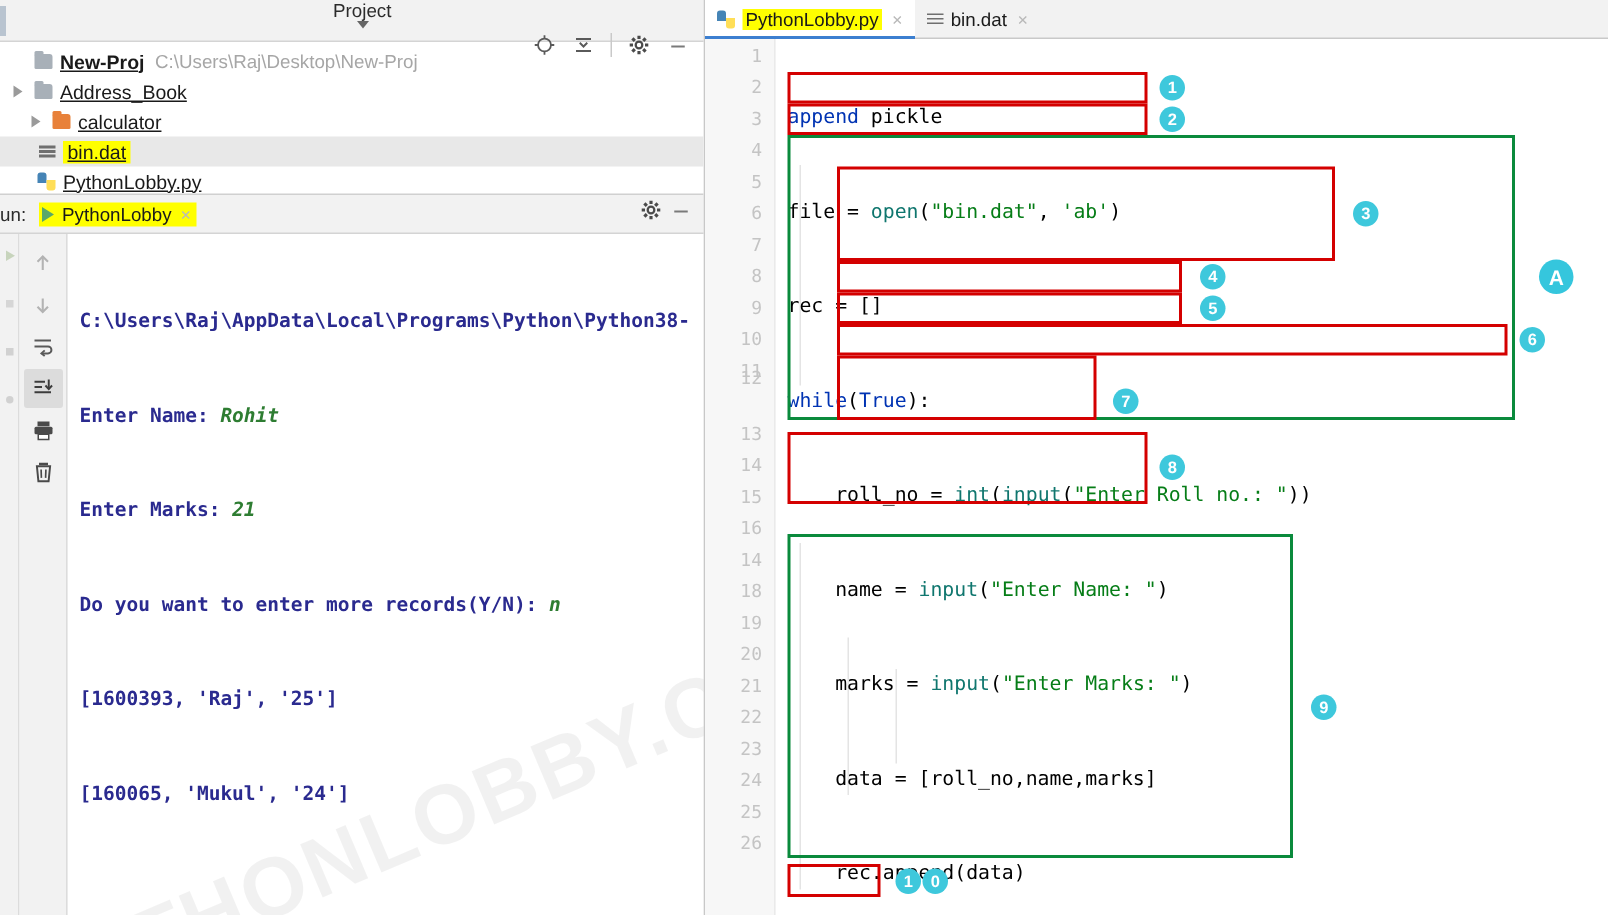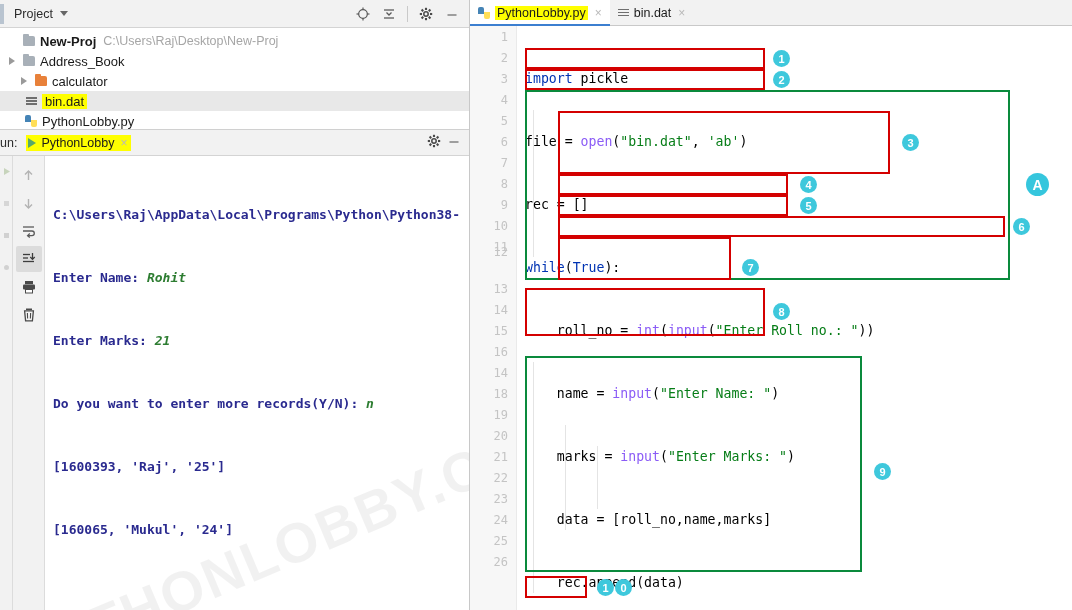--- a/index.html
+++ b/index.html
@@ -29,20 +29,21 @@
 
   
   #project-header {
     height: 28px;
     background: #f2f2f2;
     display: flex;
     align-items: center;
     padding-left: 8px;
     border-bottom: 1px solid #d4d4d4;
     position: relative;
+    flex-direction: column;
   }
   #project-header .side-strip {
     position: absolute; left: 0; top: 4px;
     width: 4px; height: 20px; background: #b9c4d0;
   }
   .ph-title {
     font-size: 12.5px; color: #2b2b2b; margin-left: 6px;
   }
   .caret-dn {
     display: inline-block;
@@ -76,21 +77,21 @@
   }
   .tree-row.selected { background: #e8e8e8; }
   .tw { width: 16px; display: flex; justify-content: center; align-items: center; }
   .tw .arrow {
     width: 0; height: 0;
     border-top: 4.5px solid transparent;
     border-bottom: 4.5px solid transparent;
     border-left: 6px solid #9a9a9a;
   }
   .ficon { width: 18px; display: flex; align-items: center; justify-content: center; }
-  .tree-label { margin-left: 2px; }
+  .tree-label { margin-left: 2px; text-decoration: underline; }
   .tree-label.bold { font-weight: bold; }
   .tree-path { color: #a6a6a6; margin-left: 7px; font-size: 12.5px; }
   .hl-yellow { background: #ffff00; padding: 0 3px; }
 
   
   #run-header {
     height: 26px; background: #f2f2f2;
     display: flex; align-items: center;
     border-bottom: 1px solid #d4d4d4;
     position: relative;
@@ -202,21 +203,21 @@
   }
   #code {
     position: absolute; left: 55px; top: 0; right: 0;
     font-family: "DejaVu Sans Mono", "Liberation Mono", monospace;
     font-size: 13.2px; line-height: 21px;
     white-space: pre; color: #000000;
     z-index: 3;
   }
   .codeline { height: 21px; }
   .kw  { color: #0033b3; font-weight: normal; }
-  .fn  { color: #8b5cf6; }
+  .fn  { color: #0f766e; }
   .str { color: #067d17; }
 
   
   .indent-guide {
     position: absolute; width: 1px; background: #e4e4e4; z-index: 1;
   }
 
   
   .box { position: absolute; z-index: 5; pointer-events: none; }
   .box.red   { border: 2px solid #d40000; }
@@ -535,21 +536,21 @@
       </div>
 
       <div class="indent-guide" style="left:63px; top:84px; height:147px;"></div>
       <div class="indent-guide" style="left:63px; top:336px; height:231px;"></div>
       <div class="indent-guide" style="left:95px; top:399px; height:105px;"></div>
       <div class="indent-guide" style="left:127px; top:420px; height:63px;"></div>
 
       <div class="watermark" id="wm-right">PYTHONLOBBY.COM</div>
 
       <div id="code">
-        <div class="codeline"><span class="kw">import</span> pickle</div>
+        <div class="codeline"><span class="kw">append</span> pickle</div>
         <div class="codeline">file = <span class="fn">open</span>(<span class="str">"bin.dat"</span>, <span class="str">'ab'</span>)</div>
         <div class="codeline">rec = []</div>
         <div class="codeline"><span class="kw">while</span>(<span class="kw">True</span>):</div>
         <div class="codeline">    roll_no = <span class="fn">int</span>(<span class="fn">input</span>(<span class="str">"Enter Roll no.: "</span>))</div>
         <div class="codeline">    name = <span class="fn">input</span>(<span class="str">"Enter Name: "</span>)</div>
         <div class="codeline">    marks = <span class="fn">input</span>(<span class="str">"Enter Marks: "</span>)</div>
         <div class="codeline">    data = [roll_no,name,marks]</div>
         <div class="codeline">    rec.append(data)</div>
         
         

